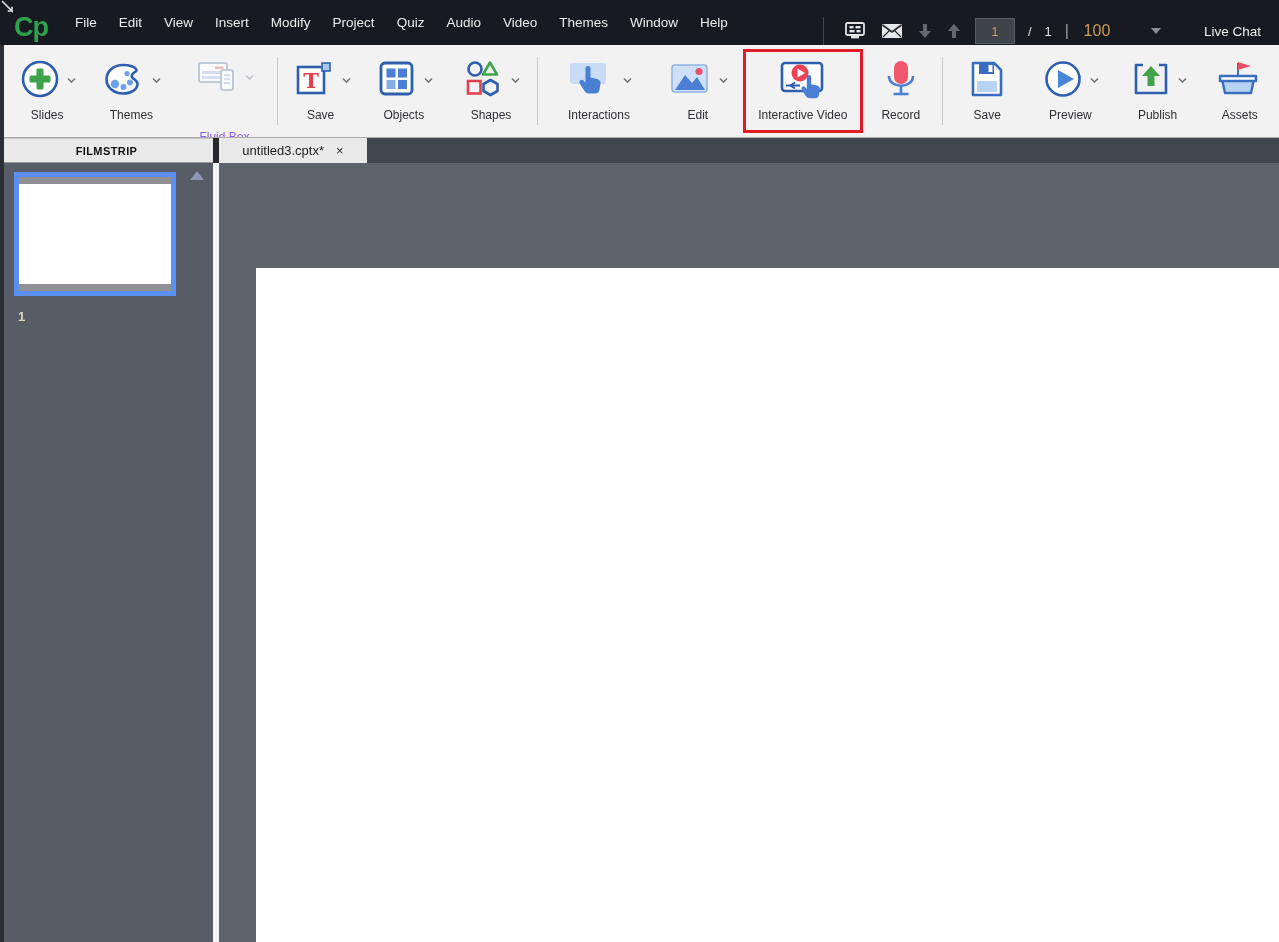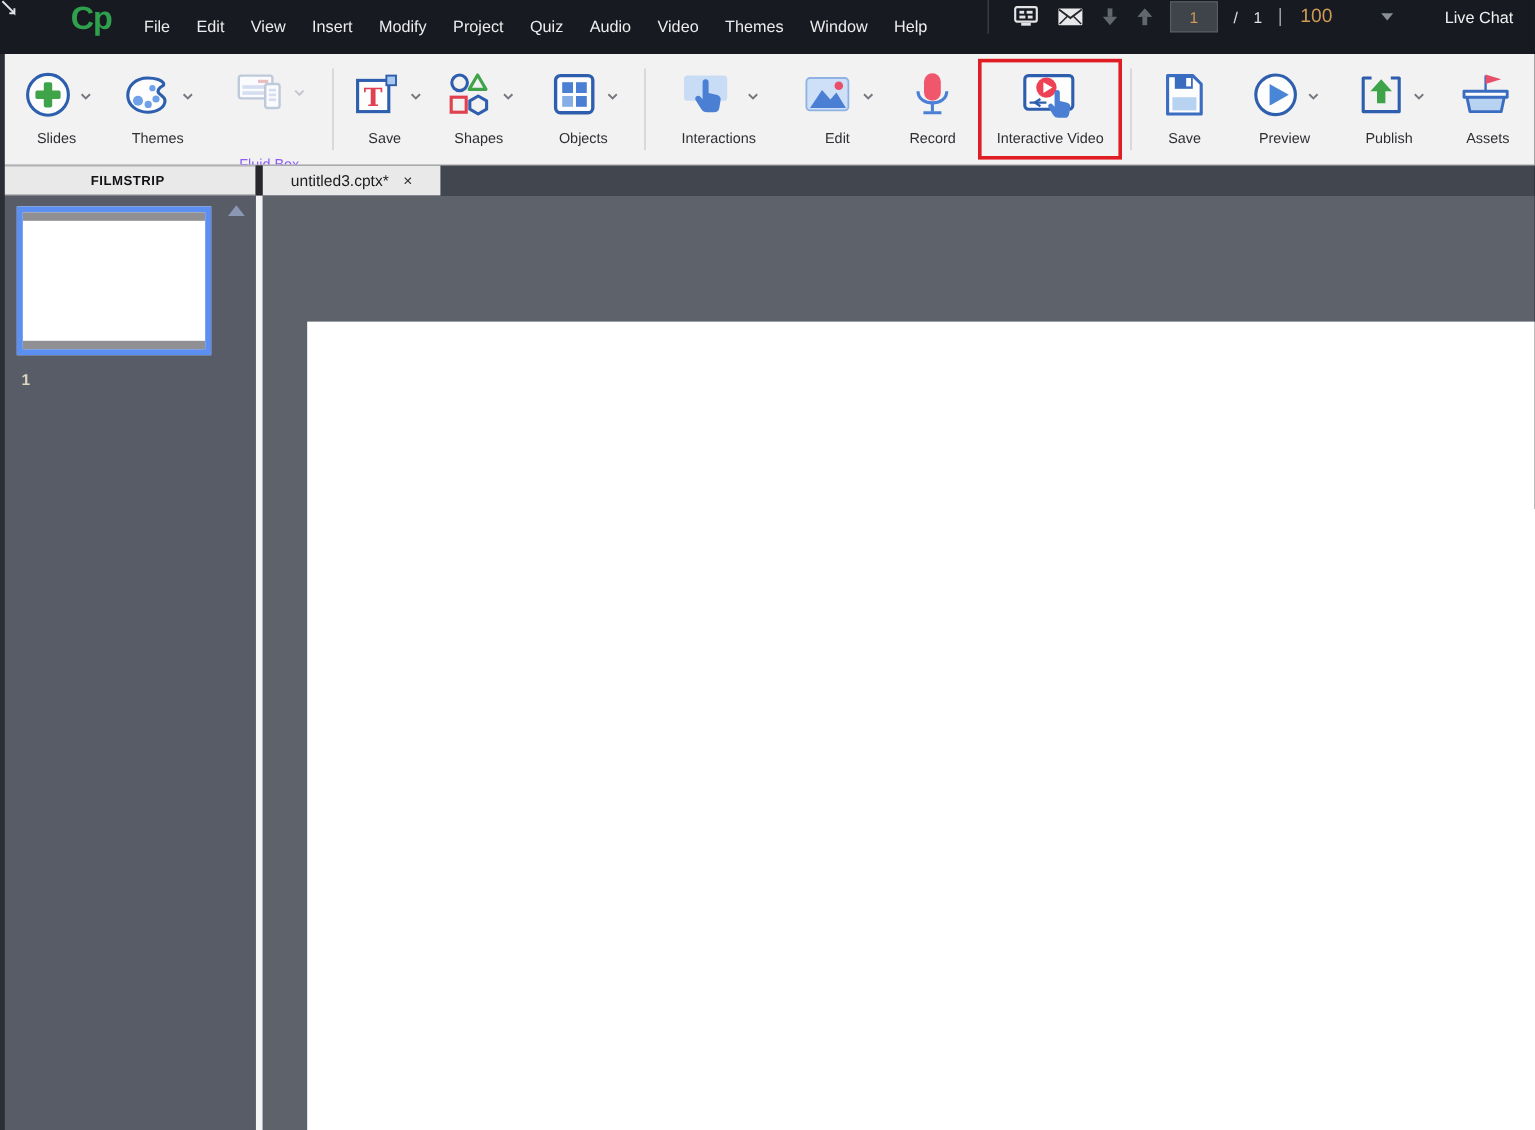--- a/index.html
+++ b/index.html
@@ -2,21 +2,21 @@
 <html><head>
 <meta charset="utf-8">
 <style>
   * { margin:0; padding:0; box-sizing:border-box; }
   html,body { width:1279px; height:942px; overflow:hidden; background:#16191f;
               font-family:"Liberation Sans","DejaVu Sans",sans-serif; }
   .app { position:relative; width:1279px; height:942px; }
 
   
   .menubar { position:absolute; left:0; top:0; width:1279px; height:45px;
-             background:#171a20; display:flex; align-items:flex-start;padding-left:45px; }
+             background:#171a20; display:flex; align-items:flex-end; }
   .logo { color:#2fa04c; font-weight:bold; font-size:27px; letter-spacing:-1px;
           margin:0 16px 2px 14px; }
   .menu-items { display:flex; align-items:center; height:100%; }
   .menu-item { color:#ececee; font-size:13.5px; padding:0 11px; height:100%;
                display:flex; align-items:center; cursor:default; }
   .mb-right { margin-left:auto; display:flex; align-items:center; gap:13px;
               margin-right:18px; }
   .mb-sep { width:1px; height:28px; background:#41454c; margin:0 6px; }
   .mb-icon { display:flex; align-items:center; }
   .arrow-icon { display:flex; align-items:center; }
@@ -210,51 +210,51 @@
           <rect x="31" y="6" width="8" height="8" fill="#a9c8f0" stroke="#2e5fae" stroke-width="1.6"></rect>
           <text x="20" y="31" text-anchor="middle" font-family="DejaVu Serif, serif" font-size="21" font-weight="bold" fill="#e04050">T</text>
         </svg>
         <svg class="chev" width="9" height="7" viewBox="0 0 9 7">
           <path d="M1 1.5 L4.5 5 L8 1.5" fill="none" stroke="#73777e" stroke-width="1.6"></path>
         </svg>
       </span>
       <span class="tlabel">Save</span>
     </div>
 
-    <div class="tbtn w-shapes">
-      <span class="icon-row">
-        <svg width="44" height="44" viewBox="0 0 44 44">
-          <circle cx="13" cy="12" r="6.5" fill="none" stroke="#2e5fae" stroke-width="2.6"></circle>
-          <path d="M28 5.5 L35 17.5 L21 17.5 Z" fill="none" stroke="#3fa34a" stroke-width="2.6" stroke-linejoin="round"></path>
-          <rect x="6" y="24" width="12.5" height="12.5" fill="none" stroke="#e04050" stroke-width="2.6"></rect>
-          <path d="M28.5 23 L35.5 27 L35.5 34 L28.5 38 L21.5 34 L21.5 27 Z" fill="none" stroke="#2e5fae" stroke-width="2.6" stroke-linejoin="round"></path>
-        </svg>
-        <svg class="chev" width="9" height="7" viewBox="0 0 9 7">
-          <path d="M1 1.5 L4.5 5 L8 1.5" fill="none" stroke="#73777e" stroke-width="1.6"></path>
-        </svg>
-      </span>
-      <span class="tlabel">Shapes</span>
-    </div>
-
     <div class="tbtn w-objects">
       <span class="icon-row">
         <svg width="44" height="44" viewBox="0 0 44 44">
           <rect x="6" y="6" width="31" height="31" rx="4" fill="#fdfdfe" stroke="#2e5fae" stroke-width="2.8"></rect>
           <rect x="11.5" y="11.5" width="9" height="9" fill="#4a7fd4"></rect>
           <rect x="23" y="11.5" width="9" height="9" fill="#4a7fd4"></rect>
           <rect x="11.5" y="23" width="9" height="9" fill="#85ade6"></rect>
           <rect x="23" y="23" width="9" height="9" fill="#4a7fd4"></rect>
         </svg>
         <svg class="chev" width="9" height="7" viewBox="0 0 9 7">
           <path d="M1 1.5 L4.5 5 L8 1.5" fill="none" stroke="#73777e" stroke-width="1.6"></path>
         </svg>
       </span>
       <span class="tlabel">Objects</span>
     </div>
 
+    <div class="tbtn w-shapes">
+      <span class="icon-row">
+        <svg width="44" height="44" viewBox="0 0 44 44">
+          <circle cx="13" cy="12" r="6.5" fill="none" stroke="#2e5fae" stroke-width="2.6"></circle>
+          <path d="M28 5.5 L35 17.5 L21 17.5 Z" fill="none" stroke="#3fa34a" stroke-width="2.6" stroke-linejoin="round"></path>
+          <rect x="6" y="24" width="12.5" height="12.5" fill="none" stroke="#e04050" stroke-width="2.6"></rect>
+          <path d="M28.5 23 L35.5 27 L35.5 34 L28.5 38 L21.5 34 L21.5 27 Z" fill="none" stroke="#2e5fae" stroke-width="2.6" stroke-linejoin="round"></path>
+        </svg>
+        <svg class="chev" width="9" height="7" viewBox="0 0 9 7">
+          <path d="M1 1.5 L4.5 5 L8 1.5" fill="none" stroke="#73777e" stroke-width="1.6"></path>
+        </svg>
+      </span>
+      <span class="tlabel">Shapes</span>
+    </div>
+
     <div class="tb-sep"></div>
 
     <div class="tbtn w-inter">
       <span class="icon-row">
         <svg width="52" height="44" viewBox="0 0 52 44">
           <rect x="4" y="6" width="36" height="21" rx="3" fill="#c9dcf6"></rect>
           <path d="M22 9 q2.5 0 2.5 2.5 l0 9 l6.5 1.5 q4 1 3.5 4.5 l-1 6 q-0.5 4 -4.5 4 l-6 0 q-3 0 -4.5 -2.5 l-4.5 -7 q-1.5 -2.5 0.5 -3.8 q1.8 -1.1 3.5 0.8 l1.5 1.7 l0 -14.2 q0 -2.5 2.5 -2.5 Z" fill="#4a7fd4"></path>
         </svg>
         <svg class="chev" width="9" height="7" viewBox="0 0 9 7">
           <path d="M1 1.5 L4.5 5 L8 1.5" fill="none" stroke="#73777e" stroke-width="1.6"></path>
@@ -268,46 +268,46 @@
         <svg width="46" height="44" viewBox="0 0 46 44">
           <rect x="4" y="8" width="35" height="27" rx="3" fill="#cde0f8" stroke="#8fb2e2" stroke-width="1.5"></rect>
           <path d="M7 33 L17 18 L24 26 L29 20 L37 33 Z" fill="#4a7fd4"></path>
           <circle cx="31" cy="14.5" r="3.6" fill="#e8506a"></circle>
         </svg>
         <svg class="chev" width="9" height="7" viewBox="0 0 9 7">
           <path d="M1 1.5 L4.5 5 L8 1.5" fill="none" stroke="#73777e" stroke-width="1.6"></path>
         </svg>
       </span>
       <span class="tlabel">Edit</span>
-    </div>
-
-    <div class="tbtn w-record">
-      <span class="icon-row">
-        <svg width="44" height="44" viewBox="0 0 44 44">
-          <rect x="15" y="4" width="14" height="23" rx="7" fill="#f0566c"></rect>
-          <path d="M10 19 c0 13 24 13 24 0" fill="none" stroke="#4a7fd4" stroke-width="2.6"></path>
-          <path d="M22 29 v7" stroke="#4a7fd4" stroke-width="2.6"></path>
-          <path d="M14.5 37 h15" stroke="#4a7fd4" stroke-width="2.6"></path>
-        </svg>
-      </span>
-      <span class="tlabel">Record</span>
     </div>
 
     <div class="tbtn w-iv highlighted">
       <span class="icon-row">
         <svg width="54" height="46" viewBox="0 0 54 46">
           <rect x="6" y="6" width="40" height="28" rx="3" fill="#fdfdfe" stroke="#2e5fae" stroke-width="2.6"></rect>
           <circle cx="24" cy="16" r="8.5" fill="#ef4155"></circle>
           <path d="M21.5 11.5 L29 16 L21.5 20.5 Z" fill="#ffffff"></path>
           <path d="M10 28.5 h14" stroke="#2e5fae" stroke-width="2"></path>
           <path d="M19 25.5 L14.5 28.5 L19 31.5" fill="none" stroke="#2e5fae" stroke-width="2"></path>
           <path d="M33 18 q2.2 0 2.2 2.2 l0 7 l5.5 1.3 q3.6 0.9 3.2 4 l-0.9 5.2 q-0.5 3.5 -4 3.5 l-5.2 0 q-2.7 0 -4 -2.2 l-3.8 -6 q-1.3 -2.2 0.5 -3.3 q1.6 -1 3 0.7 l1.3 1.5 l0 -11.7 q0 -2.2 2.2 -2.2 Z" fill="#4a7fd4"></path>
         </svg>
       </span>
       <span class="tlabel">Interactive Video</span>
+    </div>
+
+    <div class="tbtn w-record">
+      <span class="icon-row">
+        <svg width="44" height="44" viewBox="0 0 44 44">
+          <rect x="15" y="4" width="14" height="23" rx="7" fill="#f0566c"></rect>
+          <path d="M10 19 c0 13 24 13 24 0" fill="none" stroke="#4a7fd4" stroke-width="2.6"></path>
+          <path d="M22 29 v7" stroke="#4a7fd4" stroke-width="2.6"></path>
+          <path d="M14.5 37 h15" stroke="#4a7fd4" stroke-width="2.6"></path>
+        </svg>
+      </span>
+      <span class="tlabel">Record</span>
     </div>
 
     <div class="tb-sep"></div>
 
     <div class="tbtn w-save">
       <span class="icon-row">
         <svg width="44" height="44" viewBox="0 0 44 44">
           <path d="M8 6 h21 l7 7 v25 h-28 Z" fill="#fdfdfe" stroke="#3a6cc0" stroke-width="2.6" stroke-linejoin="round"></path>
           <rect x="14" y="6" width="15" height="11" fill="#3a6cc0"></rect>
           <rect x="23.5" y="8" width="4" height="7" fill="#ffffff"></rect>

